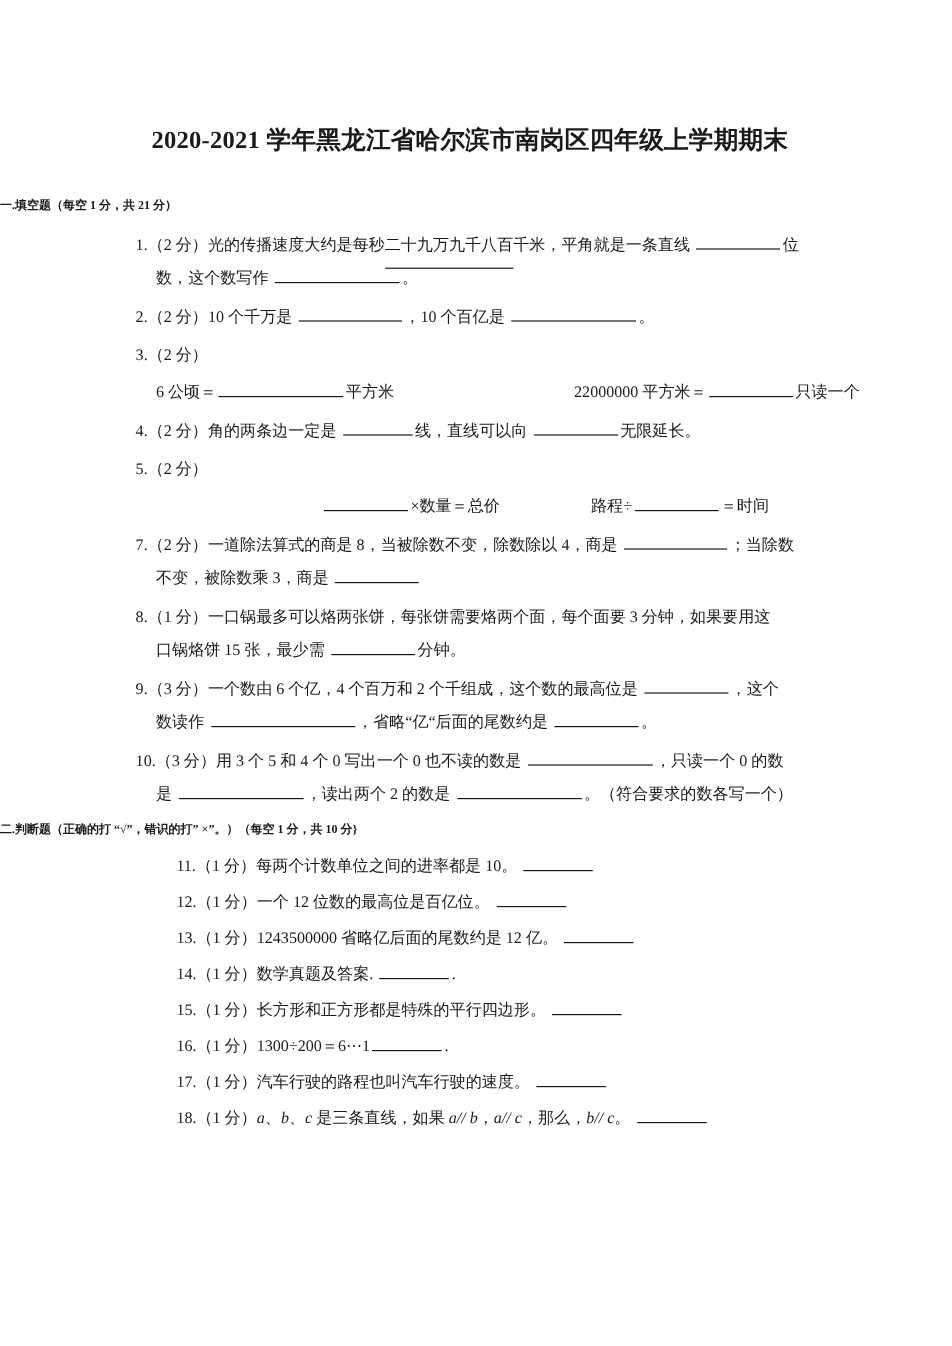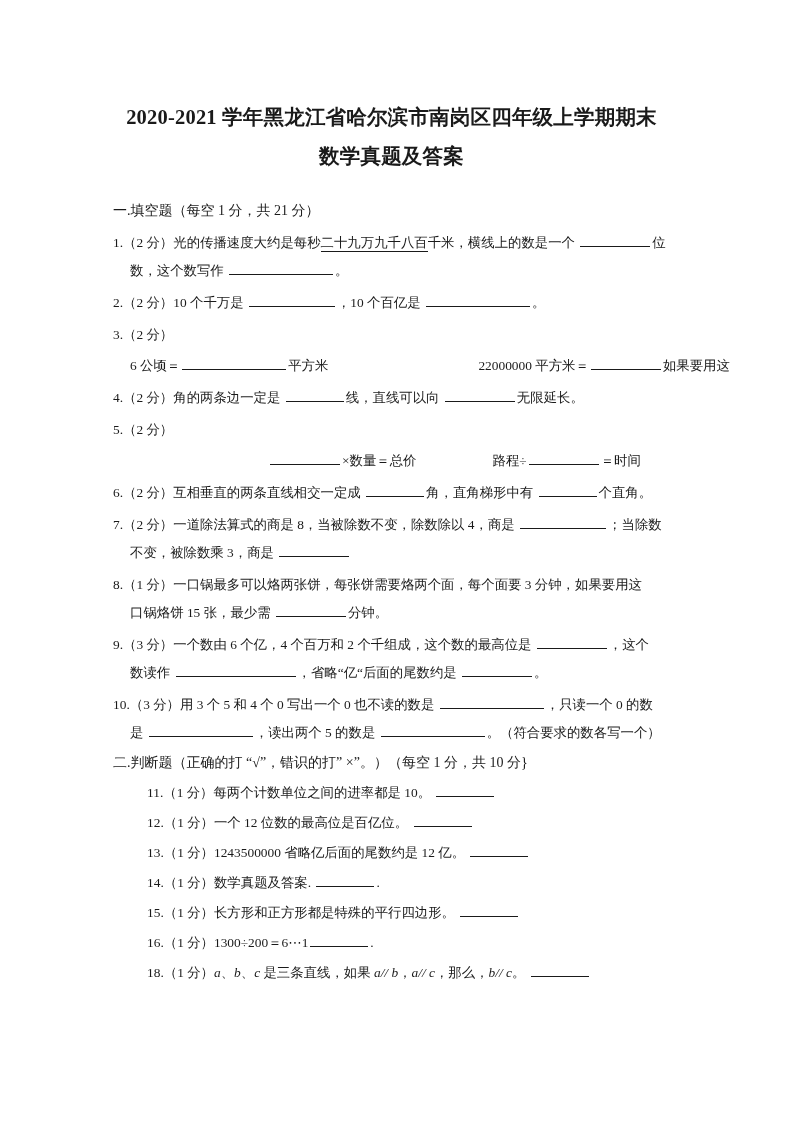--- a/index.html
+++ b/index.html
@@ -33,25 +33,24 @@
     font-weight: 700;
     font-size: 20.5px;
     line-height: 39px;
     letter-spacing: 0.2px;
   }
   .title-line-1 { padding-top: 98px; }
   .title-line-2 { }
 
   
   .section-head {
-    font-weight: 400;
-    font-size: 14px;
+    font-weight: 700;
+    font-size: 10px;
     line-height: 19px;
     margin: 0;
-    padding-left: 113px;
   }
   #sec1 { padding-top: 25px; }
   #sec2 { padding-top: 11px; }
 
   
   .q {
     font-size: 13.4px;
     line-height: 19px;
     padding-left: 113px;
     padding-right: 90px;
@@ -89,75 +88,69 @@
   }
   .b-sm  { width: 58px; }
   .b-md  { width: 70px; }
   .b-lg  { width: 86px; }
   .b-xl  { width: 104px; }
   .b-xxl { width: 120px; }
 
   
   .uline {
     border-bottom: 1px solid #1a1a1a;
-    padding-bottom: 1px;
+    padding-bottom: 12px;
   }
 
   
   .mvar {
     font-style: italic;
     font-family: "Liberation Serif", "DejaVu Serif", serif;
   }
 
   .nowrap { white-space: nowrap; }
 </style>
 </head>
 <body>
 
 <div class="page">
 
   <h1 class="doc-title title-line-1">2020-2021 学年黑龙江省哈尔滨市南岗区四年级上学期期末</h1>
-  <h1 class="doc-title title-line-2">数学真题及答案</h1>
 
   <div class="section-head" id="sec1">一.填空题（每空 1 分，共 21 分）</div>
 
   <div class="q">
-    <span>1.</span><span>（2 分）</span><span>光的传播速度大约是每秒</span><span class="uline">二十九万九千八百</span><span>千米，横线上的数是一个</span>
+    <span>1.</span><span>（2 分）</span><span>光的传播速度大约是每秒</span><span class="uline">二十九万九千八百</span><span>千米，平角就是一条直线</span>
     <span class="blank b-md"></span><span>位</span>
     <span class="cont"><span>数，这个数写作</span>
       <span class="blank b-xl"></span><span>。</span></span>
   </div>
 
   <div class="q">
     <span>2.</span><span>（2 分）</span><span>10 个千万是</span>
     <span class="blank b-lg"></span><span>，10 个百亿是</span>
     <span class="blank b-xl"></span><span>。</span>
   </div>
 
   <div class="q">
     <span>3.</span><span>（2 分）</span>
-    <span class="subrow"><span>6 公顷＝</span><span class="blank b-xl"></span><span>平方米</span><span class="gap-lg"></span><span>22000000 平方米＝</span><span class="blank b-md"></span><span>如果要用这</span></span>
+    <span class="subrow"><span>6 公顷＝</span><span class="blank b-xl"></span><span>平方米</span><span class="gap-lg"></span><span>22000000 平方米＝</span><span class="blank b-md"></span><span>只读一个</span></span>
   </div>
 
   <div class="q">
     <span>4.</span><span>（2 分）</span><span>角的两条边一定是</span>
     <span class="blank b-sm"></span><span>线，直线可以向</span>
     <span class="blank b-md"></span><span>无限延长。</span>
   </div>
 
   <div class="q">
     <span>5.</span><span>（2 分）</span>
     <span class="subrow"><span class="lead"></span><span class="blank b-md"></span><span>×数量＝总价</span><span class="gap-md"></span><span>路程÷</span><span class="blank b-md"></span><span>＝时间</span></span>
   </div>
 
-  <div class="q">
-    <span>6.</span><span>（2 分）</span><span>互相垂直的两条直线相交一定成</span>
-    <span class="blank b-sm"></span><span>角，直角梯形中有</span>
-    <span class="blank b-sm"></span><span>个直角。</span>
-  </div>
 
   <div class="q">
     <span>7.</span><span>（2 分）</span><span>一道除法算式的商是 8，当被除数不变，除数除以 4，商是</span>
     <span class="blank b-lg"></span><span>；当除数</span>
     <span class="cont"><span>不变，被除数乘 3，商是</span>
       <span class="blank b-md"></span></span>
   </div>
 
   <div class="q">
     <span>8.</span><span>（1 分）</span><span>一口锅最多可以烙两张饼，每张饼需要烙两个面，每个面要 3 分钟，如果要用这</span>
@@ -170,21 +163,21 @@
     <span class="blank b-md"></span><span>，这个</span>
     <span class="cont"><span>数读作</span>
       <span class="blank b-xxl"></span><span>，省略“亿“后面的尾数约是</span>
       <span class="blank b-md"></span><span>。</span></span>
   </div>
 
   <div class="q">
     <span>10.</span><span>（3 分）</span><span>用 3 个 5 和 4 个 0 写出一个 0 也不读的数是</span>
     <span class="blank b-xl"></span><span>，只读一个 0 的数</span>
     <span class="cont"><span>是</span>
-      <span class="blank b-xl"></span><span>，读出两个 5 的数是</span>
+      <span class="blank b-xl"></span><span>，读出两个 2 的数是</span>
       <span class="blank b-xl"></span><span>。（符合要求的数各写一个）</span></span>
   </div>
 
   <div class="section-head" id="sec2">二.判断题（正确的打 “√”，错识的打” ×”。）（每空 1 分，共 10 分}</div>
 
   <div class="q q-tight">
     <span>11.</span><span>（1 分）</span><span>每两个计数单位之间的进率都是 10。</span>
     <span class="blank b-sm"></span>
   </div>
 
@@ -205,19 +198,23 @@
 
   <div class="q q-tight">
     <span>15.</span><span>（1 分）</span><span>长方形和正方形都是特殊的平行四边形。</span>
     <span class="blank b-sm"></span>
   </div>
 
   <div class="q q-tight">
     <span>16.</span><span>（1 分）</span><span class="nowrap">1300÷200＝6⋯1</span><span class="blank b-sm"></span><span>.</span>
   </div>
 
+  <div class="q q-tight">
+    <span>17.</span><span>（1 分）</span><span>汽车行驶的路程也叫汽车行驶的速度。</span>
+    <span class="blank b-sm"></span>
+  </div>
 
   <div class="q q-tight">
     <span>18.</span><span>（1 分）</span><span class="mvar">a</span><span>、</span><span class="mvar">b</span><span>、</span><span class="mvar">c</span> <span>是三条直线，如果</span> <span class="mvar nowrap">a// b</span><span>，</span><span class="mvar nowrap">a// c</span><span>，那么，</span><span class="mvar nowrap">b// c</span><span>。</span>
     <span class="blank b-sm"></span>
   </div>
 
 </div>
 
 </body></html>

